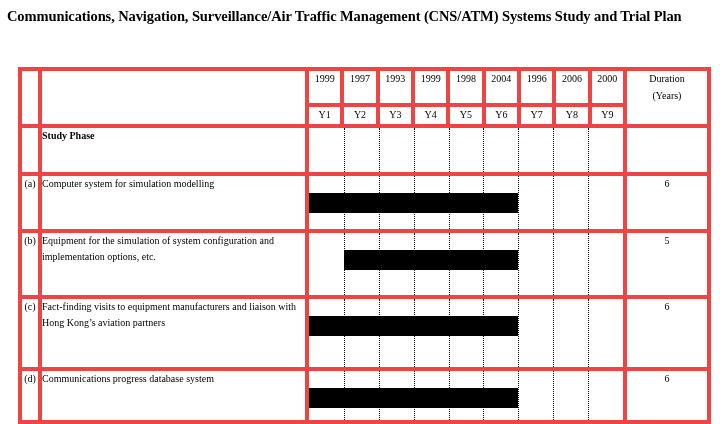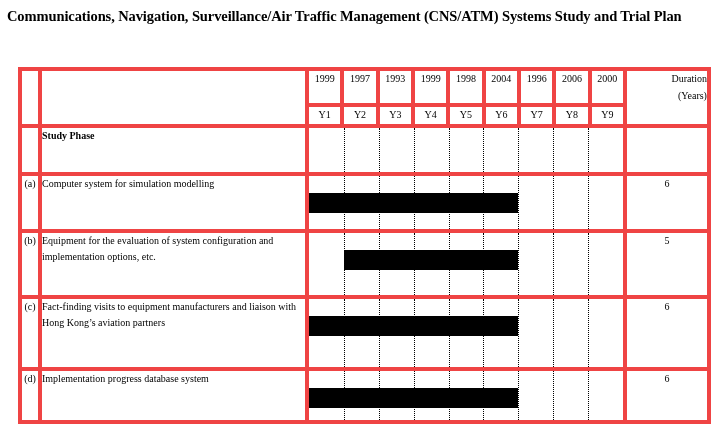--- a/index.html
+++ b/index.html
@@ -52,21 +52,21 @@
   tr.r-b      { height: 66px; }
   tr.r-c      { height: 72px; }
   tr.r-d      { height: 53px; }
 
   td.hd-year, td.hd-ylabel {
     text-align: center;
     padding-top: 1px;
     font-size: 13.5px;
   }
   td.hd-duration {
-    text-align: right;
+    text-align: center;
     padding-top: 2px;
     white-space: pre-line;
     font-size: 13.5px;
   }
   td.cell-letter {
     text-align: center;
     font-size: 13px;
     padding-top: 1px;
   }
   td.cell-desc {
@@ -183,21 +183,21 @@
               <div class="gl"></div>
               <div class="gl"></div>
             </div>
       <div class="bar" style="left: 0%; width: 66.6667%; background: rgb(0, 0, 0);"></div>
           </td>
       <td class="cell-duration-body">6</td>
     </tr>
 
     <tr class="r-b">
       <td class="cell-letter">(b)</td>
-      <td class="cell-desc">Equipment for the evaluation of system configuration and implementation options, etc.</td>
+      <td class="cell-desc">Equipment for the simulation of system configuration and implementation options, etc.</td>
       <td colspan="9" class="cell-gantt">
         <div class="grid9">
               <div></div>
               <div class="gl"></div>
               <div class="gl"></div>
               <div class="gl"></div>
               <div class="gl"></div>
               <div class="gl"></div>
               <div class="gl"></div>
               <div class="gl"></div>
@@ -223,21 +223,21 @@
               <div class="gl"></div>
               <div class="gl"></div>
             </div>
       <div class="bar" style="left: 0%; width: 66.6667%; background: rgb(0, 0, 0);"></div>
           </td>
       <td class="cell-duration-body">6</td>
     </tr>
 
     <tr class="r-d">
       <td class="cell-letter">(d)</td>
-      <td class="cell-desc">Implementation progress database system</td>
+      <td class="cell-desc">Communications progress database system</td>
       <td colspan="9" class="cell-gantt">
         <div class="grid9">
               <div></div>
               <div class="gl"></div>
               <div class="gl"></div>
               <div class="gl"></div>
               <div class="gl"></div>
               <div class="gl"></div>
               <div class="gl"></div>
               <div class="gl"></div>

